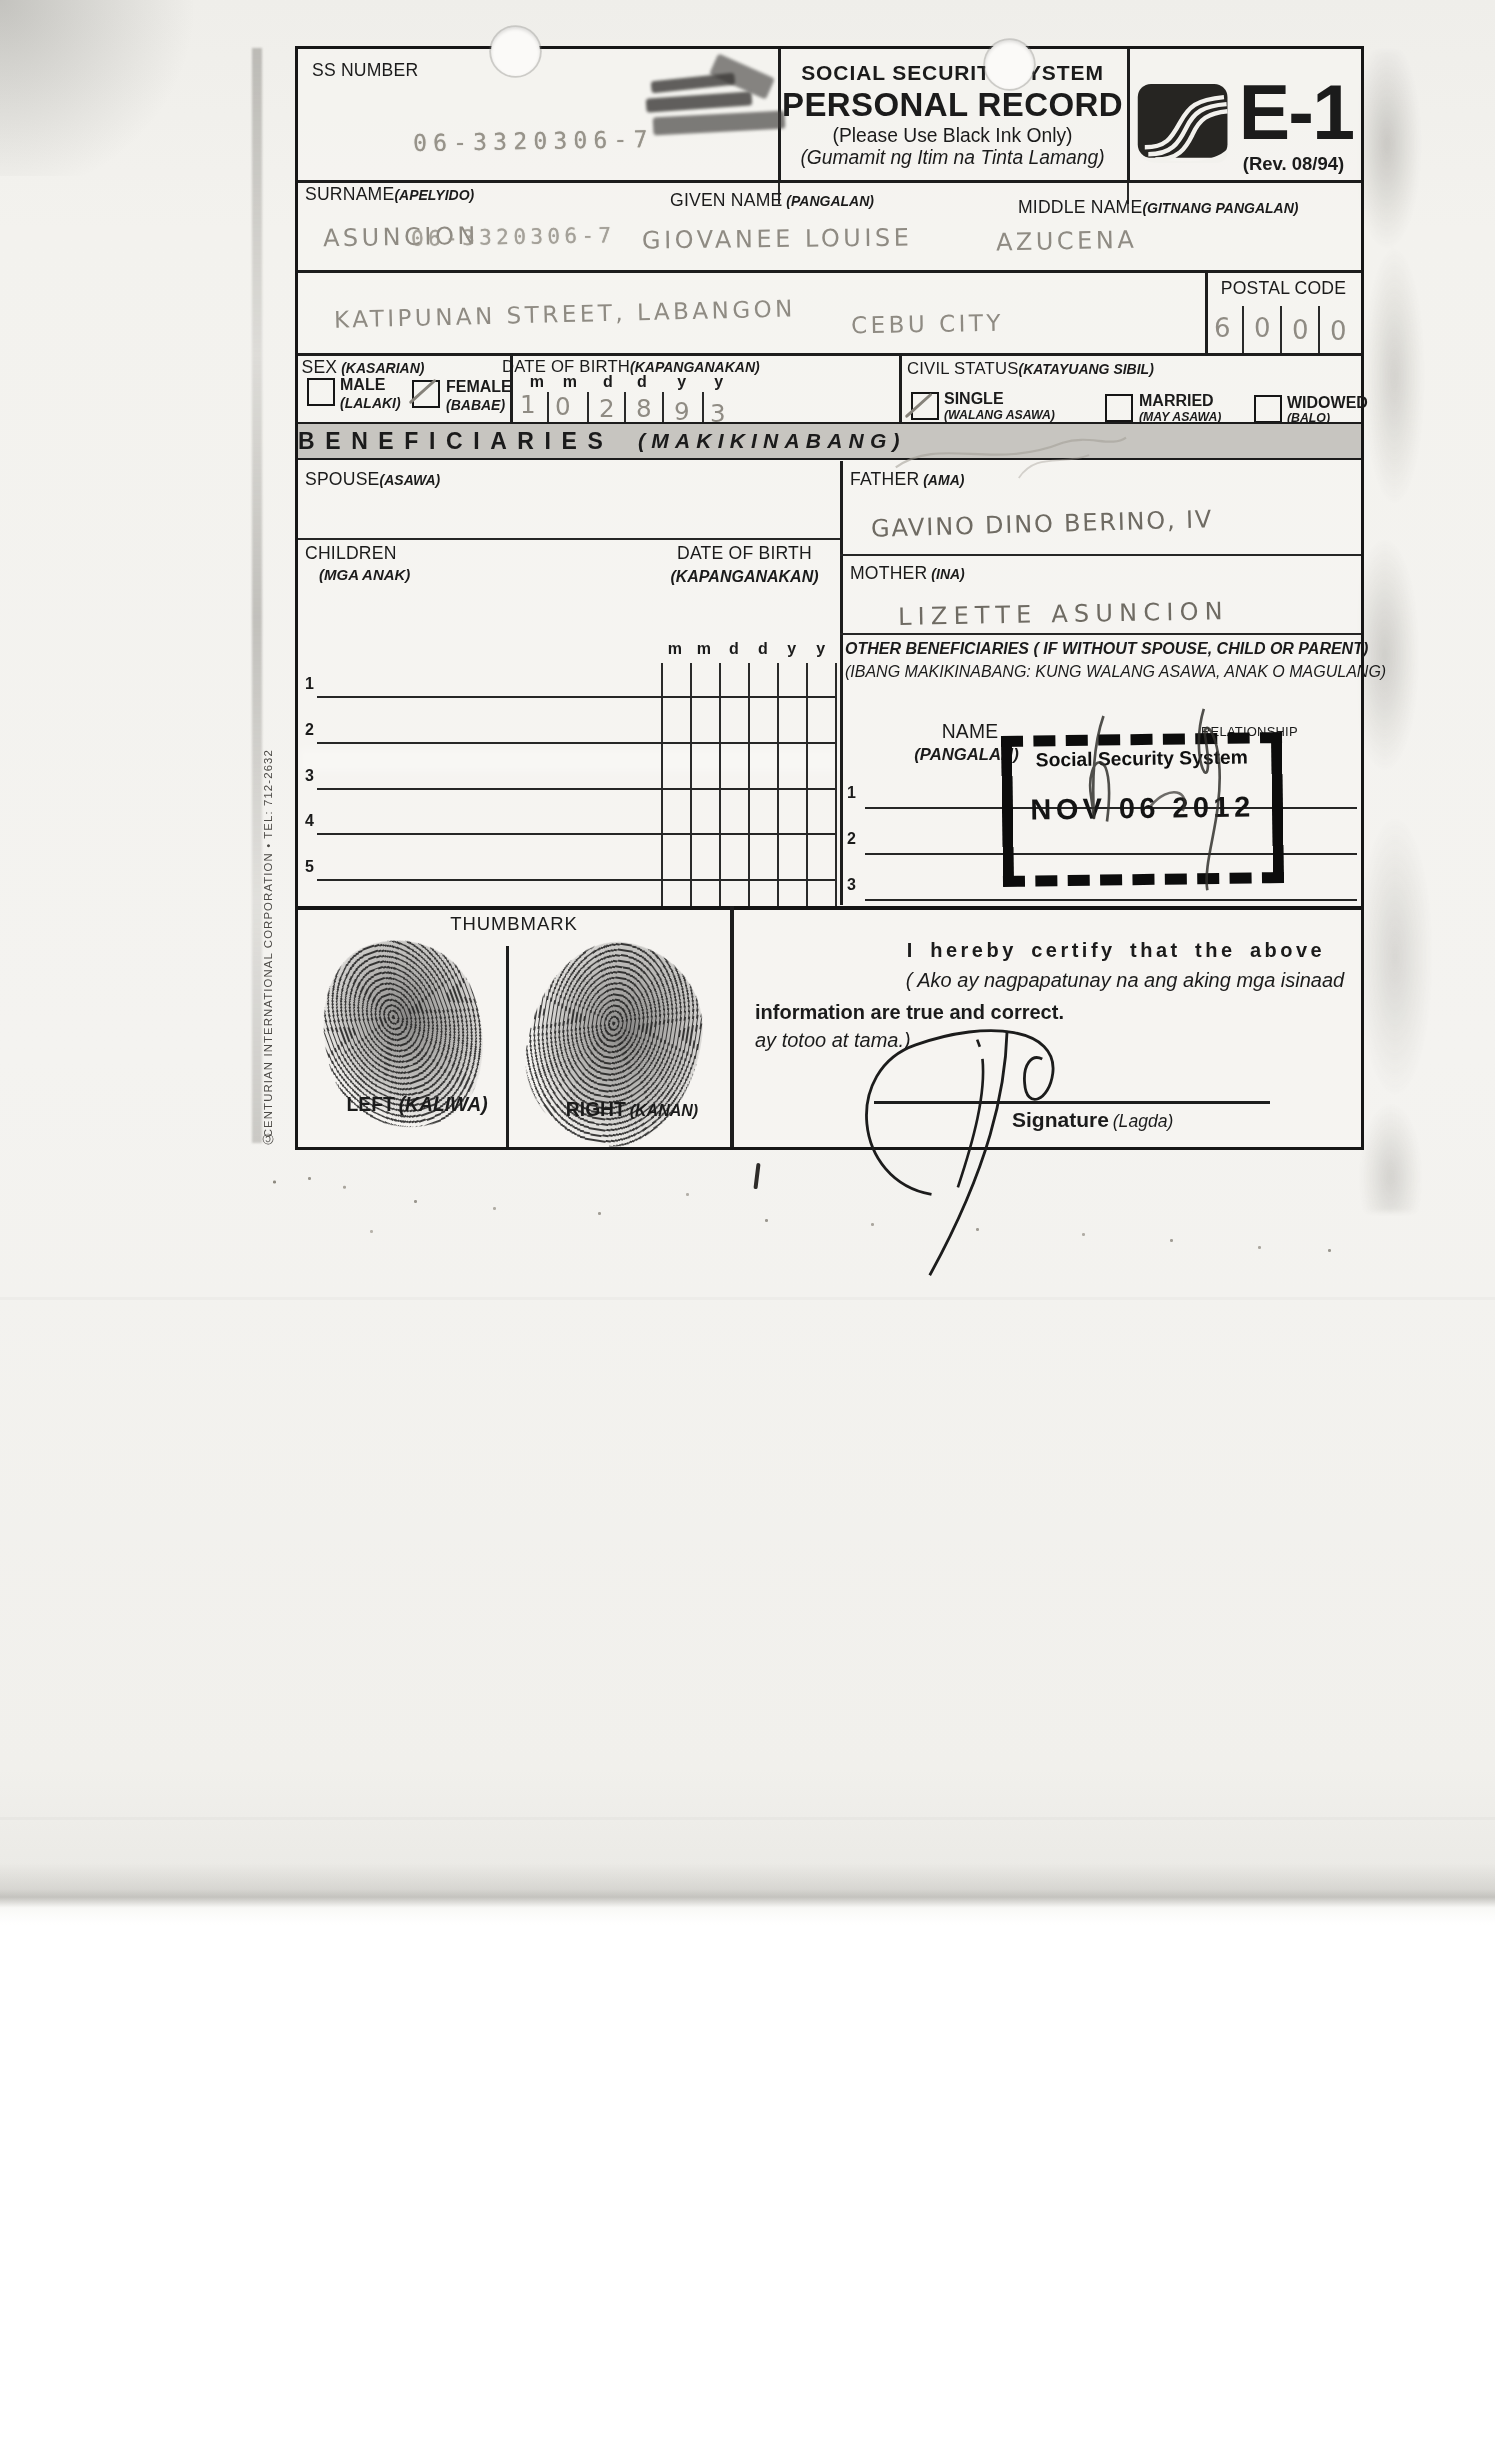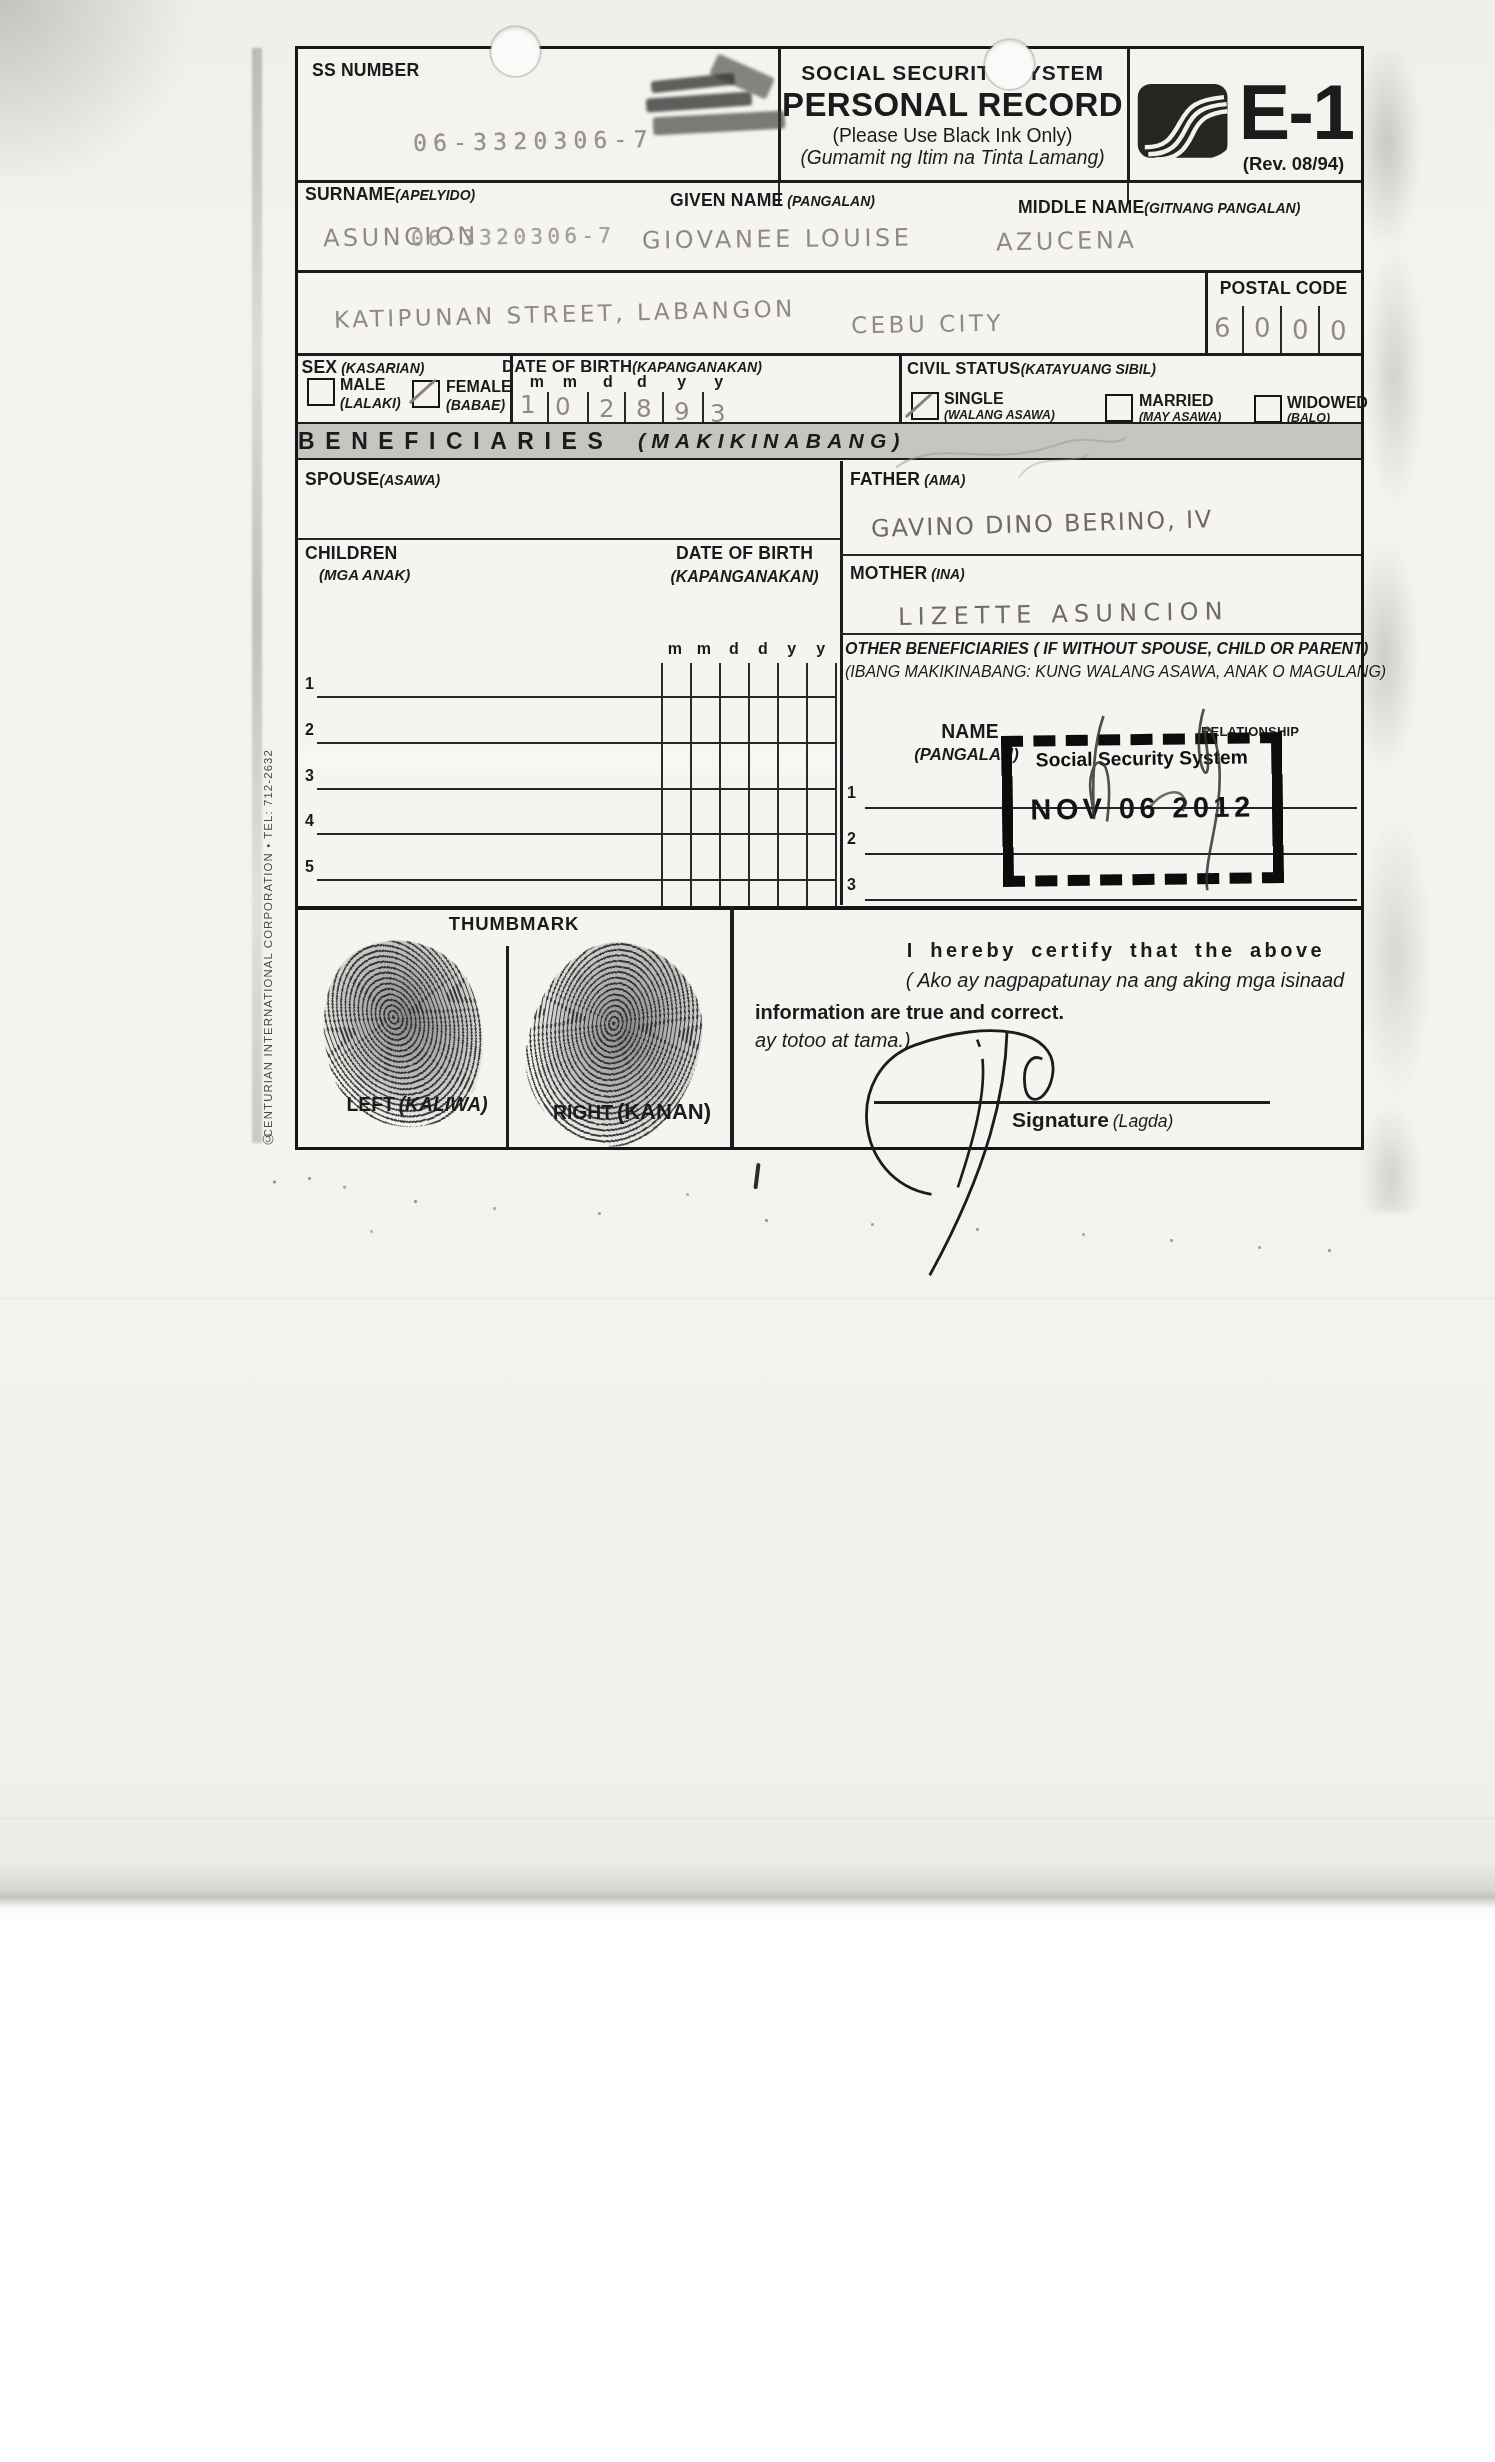--- a/index.html
+++ b/index.html
@@ -26,21 +26,21 @@
 
   .form{position:absolute;left:295px;top:46px;width:1063px;height:1098px;border:3.5px solid #161616;
         background:rgba(246,245,241,.6);overflow:visible;}
   .abs{position:absolute;}
   .hline{position:absolute;background:#1d1d1d;height:2.6px;}
   .hline2{position:absolute;background:#262626;height:1.8px;}
   .vline{position:absolute;background:#1d1d1d;width:2.6px;}
   .vline2{position:absolute;background:#2a2a2a;width:1.8px;}
   .thick{height:4.4px;background:#141414;}
 
-  .lbl{font-weight:700;font-size:17.6px;letter-spacing:0.2px;white-space:nowrap;}
+  .lbl{font-weight:400;font-size:17.6px;letter-spacing:0.2px;white-space:nowrap;}
   .lbl-sm{font-weight:700;font-size:16px;white-space:nowrap;}
   .sub{font-style:italic;font-weight:700;font-size:14px;}
   .ital{font-style:italic;}
   .hand{font-family:"DejaVu Sans",sans-serif;color:#8f8b83;letter-spacing:3.5px;font-size:24px;white-space:nowrap;}
   .hand-dark{color:#6f6b63;}
   .dotmatrix{font-family:"DejaVu Sans Mono",monospace;color:#97938a;letter-spacing:6.2px;font-size:23px;
         text-shadow:0 0 0.9px rgba(150,146,138,.9);white-space:nowrap;}
   .checkbox{position:absolute;width:24px;height:24px;border:2.6px solid #151515;background:transparent;}
   .pencil-slash{position:absolute;width:35px;height:2.6px;background:#86827a;transform:rotate(-42deg);border-radius:1.8px;}
   .hole{position:absolute;width:49px;height:49px;border-radius:50%;background:#fbfaf8;z-index:6;
@@ -292,21 +292,21 @@
 
     <div class="print" style="left:24.6px;top:890px;width:160px;height:190px;transform:rotate(-20deg);"></div>
     <div class="print" style="left:230px;top:893px;width:172px;height:204px;transform:rotate(9deg);"></div>
 
     <div class="abs" style="left:24.6px;top:1045px;width:189px;text-align:center;white-space:nowrap;">
       <span style="font-weight:700;font-size:19.3px;">LEFT</span>
       <span style="font-weight:700;font-style:italic;font-size:19.3px;">(KALIWA)</span>
     </div>
     <div class="abs" style="left:244px;top:1050px;width:180px;text-align:center;white-space:nowrap;">
       <span style="font-weight:700;font-size:19.3px;">RIGHT</span>
-      <span style="font-weight:700;font-size:22px;">(KANAN)</span>
+      <span style="font-weight:700;font-style:italic;font-size:16px;">(KANAN)</span>
     </div>
 
     <div class="abs" style="left:607px;top:890px;width:422px;text-align:center;font-weight:700;font-size:20px;letter-spacing:3.5px;word-spacing:5.3px;">I hereby certify that the above</div>
     <div class="abs ital" style="left:607px;top:920px;width:440px;text-align:center;font-size:20px;">( Ako ay nagpapatunay na ang aking mga isinaad</div>
     <div class="abs" style="left:457px;top:952px;font-weight:700;font-size:20px;">information are true and correct.</div>
     <div class="abs ital" style="left:457px;top:980px;font-size:20px;">ay totoo at tama.)</div>
 
     <div class="abs" style="left:528px;top:936px;z-index:2;">
       <svg width="378" height="264" viewBox="0 0 430 300" style="overflow:visible;">
         <path d="M120 238 C 30 222, 20 96, 102 68 C 186 38, 264 50, 258 100 C 254 132, 228 142, 226 112 C 224 90, 234 78, 246 84" stroke="#1c1c1c" stroke-width="3.2" fill="none"></path>

